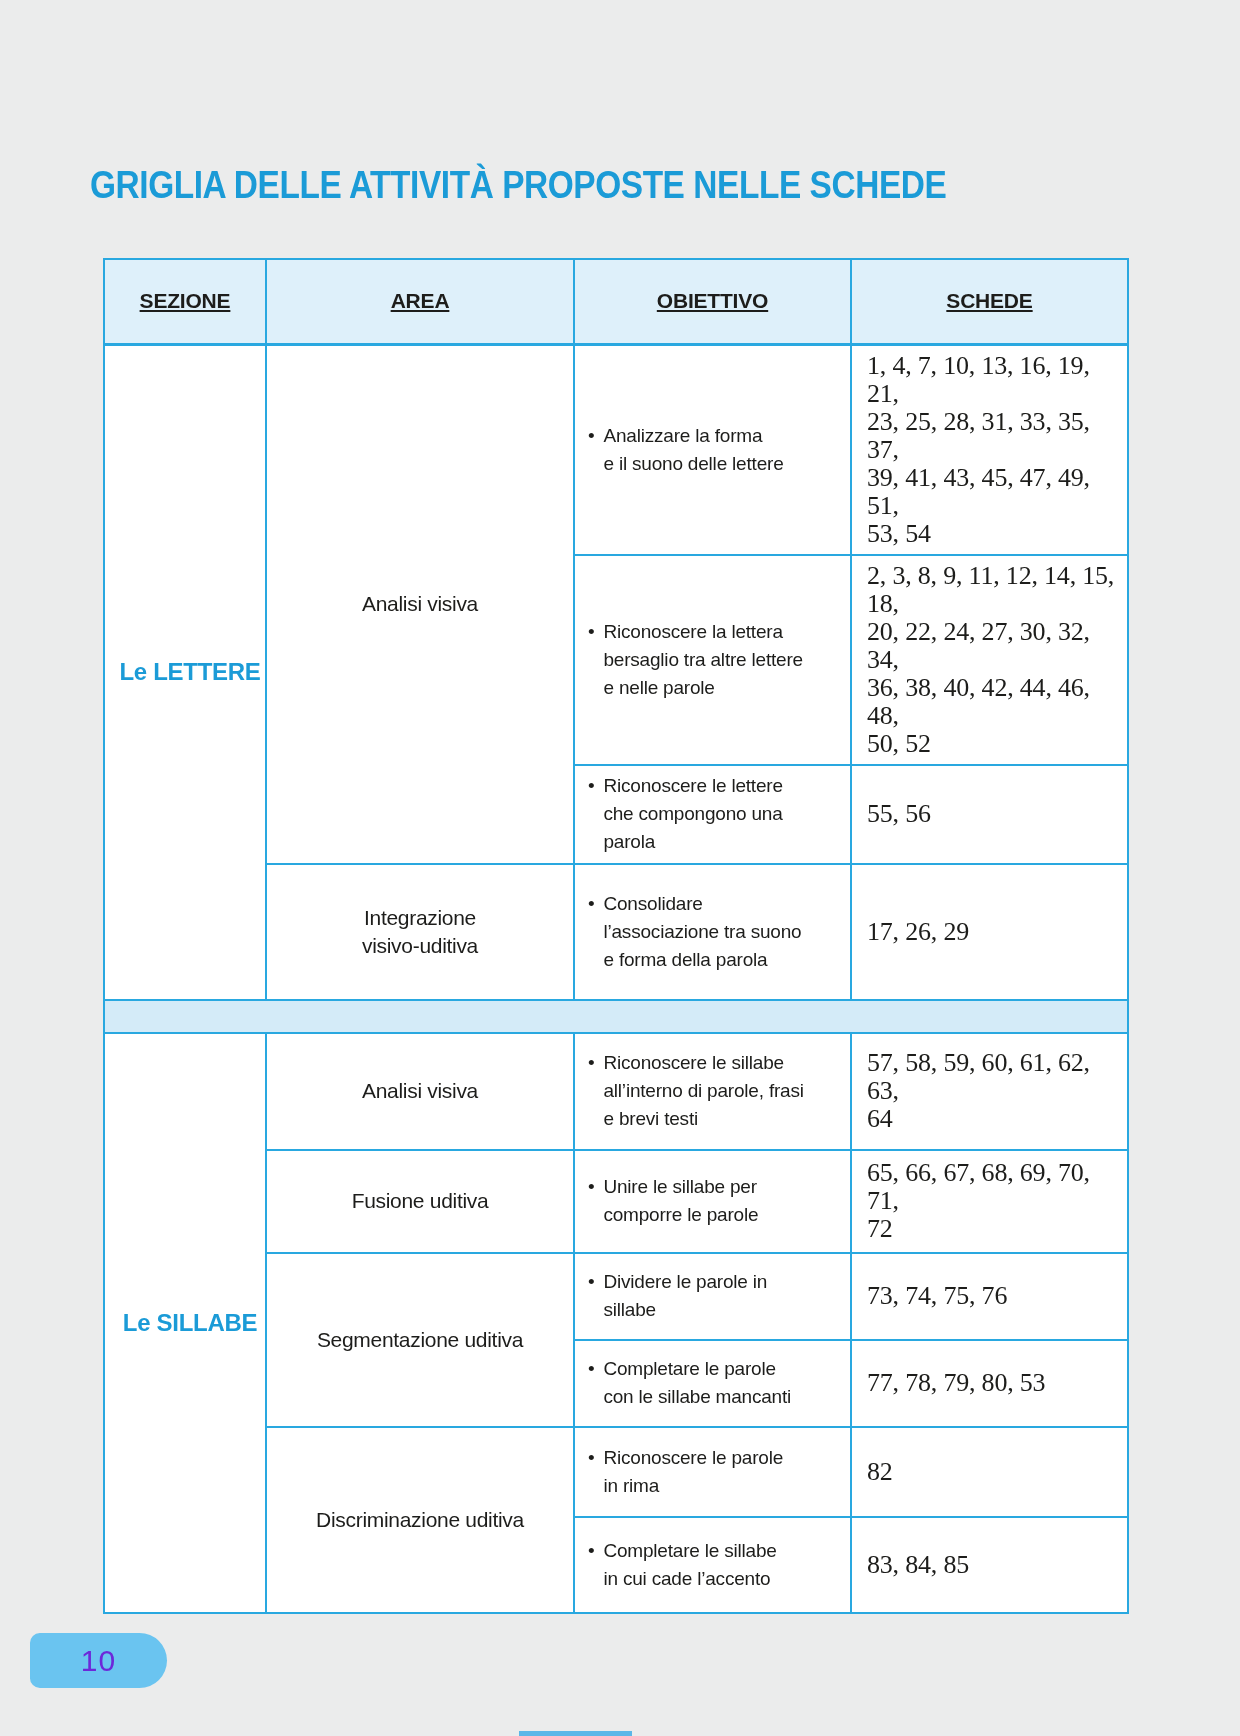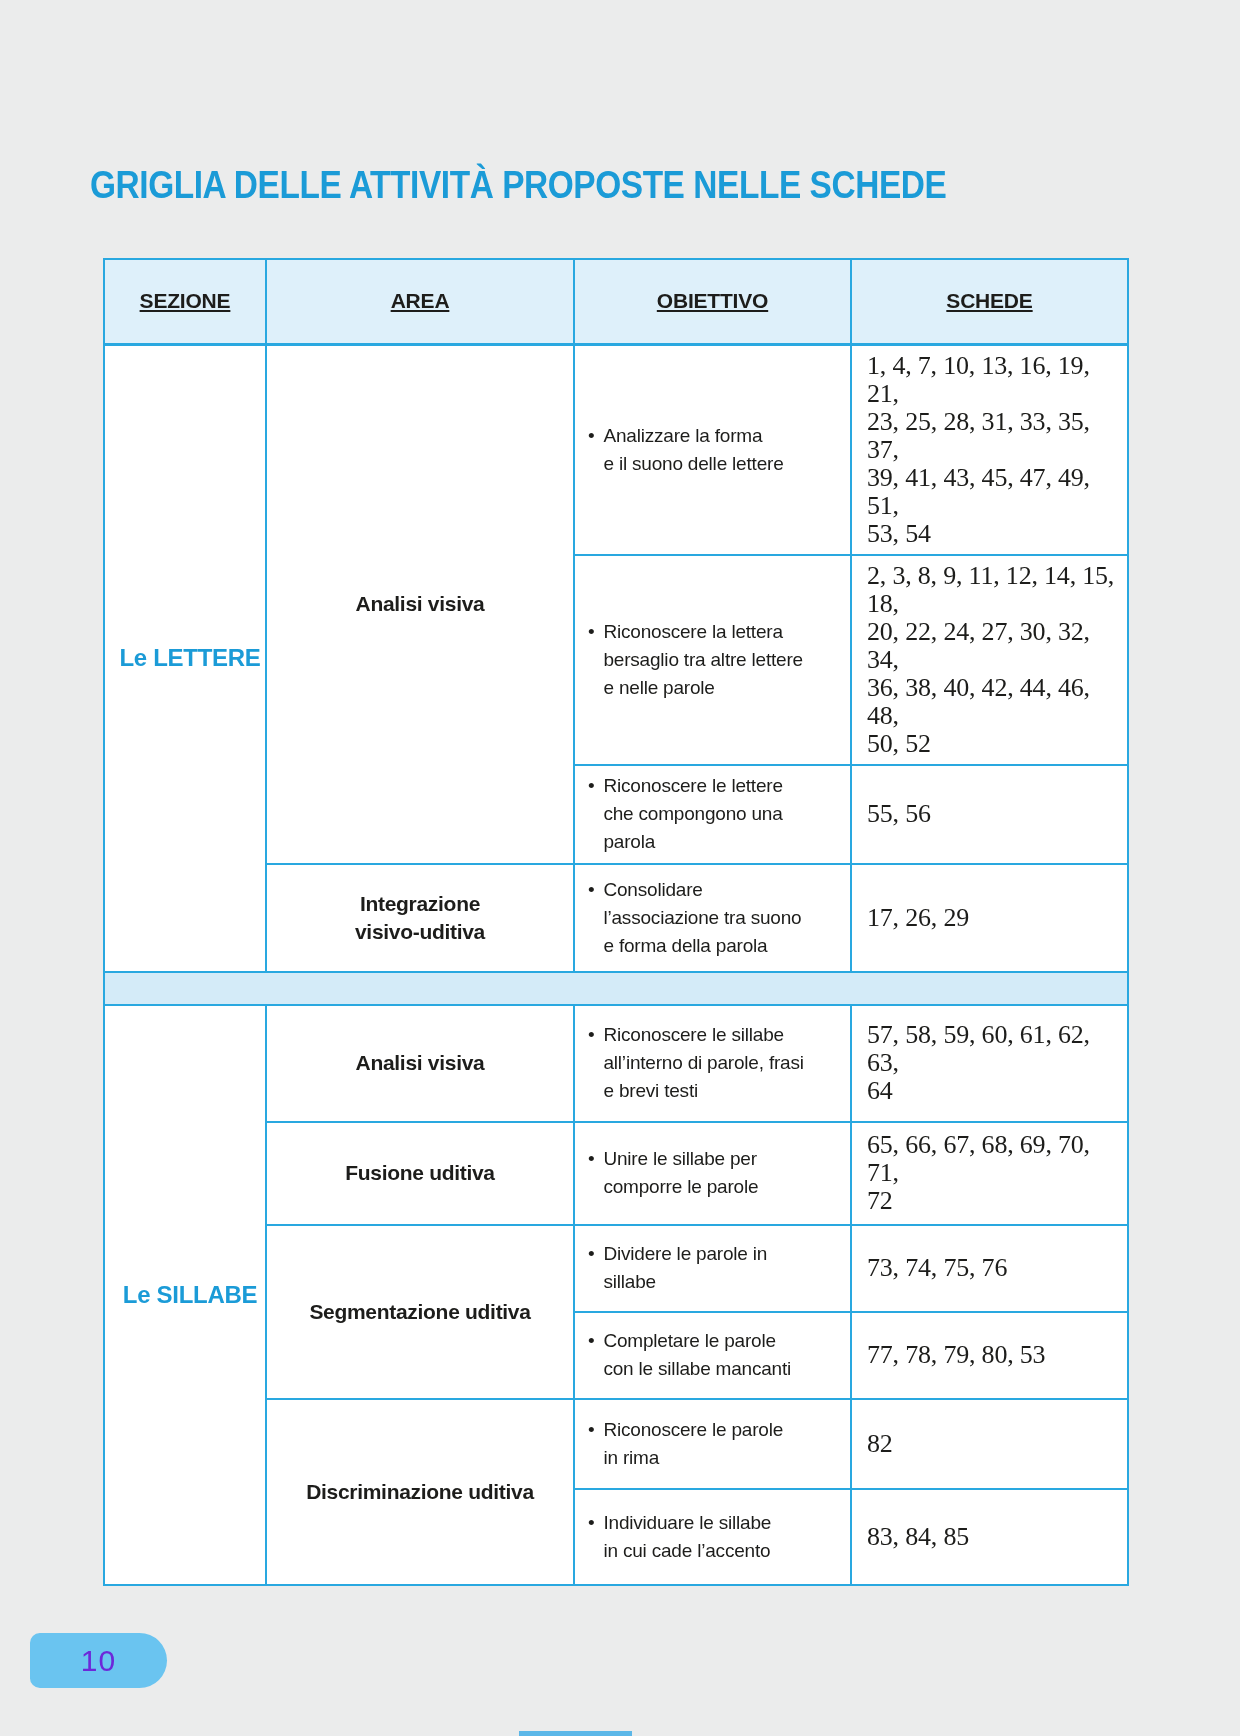--- a/index.html
+++ b/index.html
@@ -49,40 +49,40 @@
     text-align:center;
     border-bottom-width:3px;
     text-decoration:underline;
   }
   table.grid td { background:#ffffff; }
 
   tr.hrow   { height:85px; }
   tr.r-a1   { height:152px; }
   tr.r-a2   { height:151px; }
   tr.r-a3   { height:99px; }
-  tr.r-a4   { height:108px;padding-left:29px; }
+  tr.r-a4   { height:136px;padding-left:29px; }
   tr.r-sep  { height:33px; }
   tr.r-b1   { height:117px; }
   tr.r-b2   { height:103px; }
   tr.r-b3   { height:87px; }
   tr.r-b4   { height:87px; }
   tr.r-b5   { height:90px; }
   tr.r-b6   { height:96px; }
 
   td.sezione {
     text-align:center;
     font-weight:bold;
     font-size:24px;
     letter-spacing:-0.3px;
     color:#1b9bd7;
     padding-left:11px;
   }
   td.area {
     text-align:center;
-    font-weight:bold;
+    font-weight:normal;
     font-size:21px;
     letter-spacing:-0.3px;
     white-space:pre-line;
     line-height:28px;
   }
   td.obiettivo { padding:6px 8px 6px 13px; }
   .ob-inner {
     display:flex;
     align-items:flex-start;
     gap:9px;
@@ -259,21 +259,21 @@
           <span class="ob-text">Riconoscere le parole
 in rima</span>
         </div>
       </td>
       <td class="schede">82</td>
     </tr>
     <tr class="r-b6">
       <td class="obiettivo">
         <div class="ob-inner">
           <span class="bullet">•</span>
-          <span class="ob-text">Individuare le sillabe
+          <span class="ob-text">Completare le sillabe
 in cui cade l’accento</span>
         </div>
       </td>
       <td class="schede">83, 84, 85</td>
     </tr>
   </tbody>
 </table>
 
 <div class="page-tab">
   <span>10</span>

